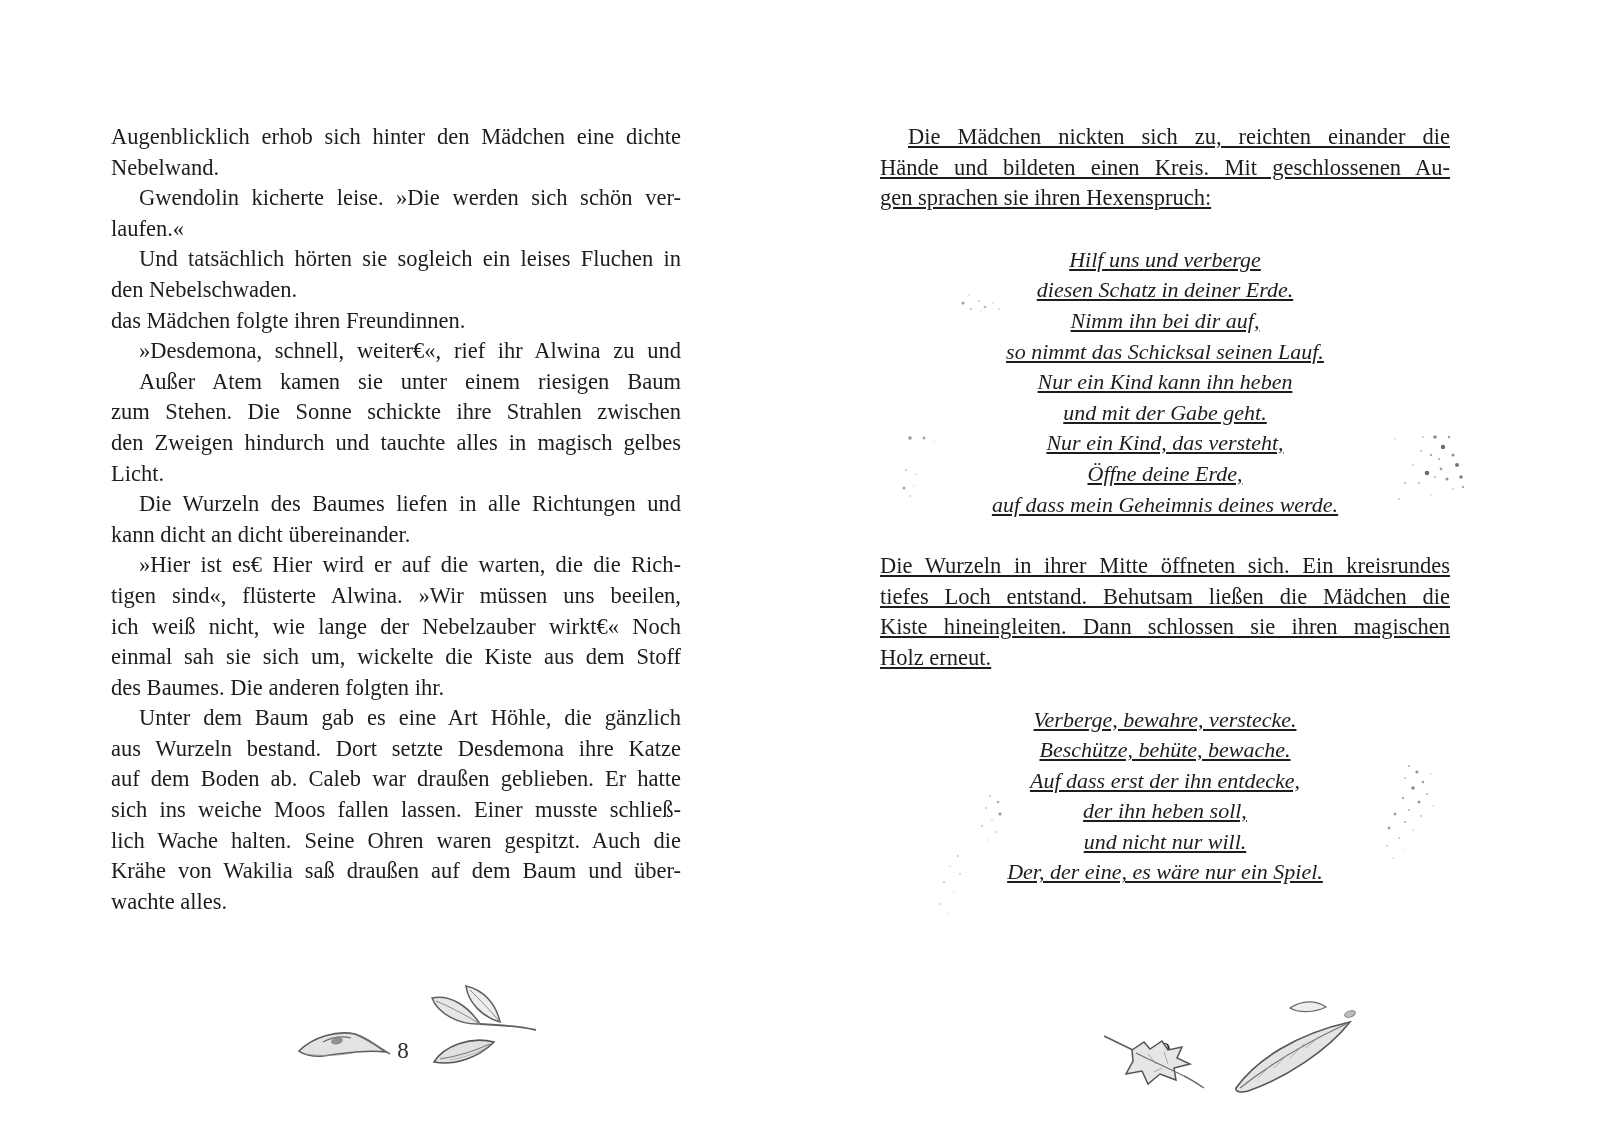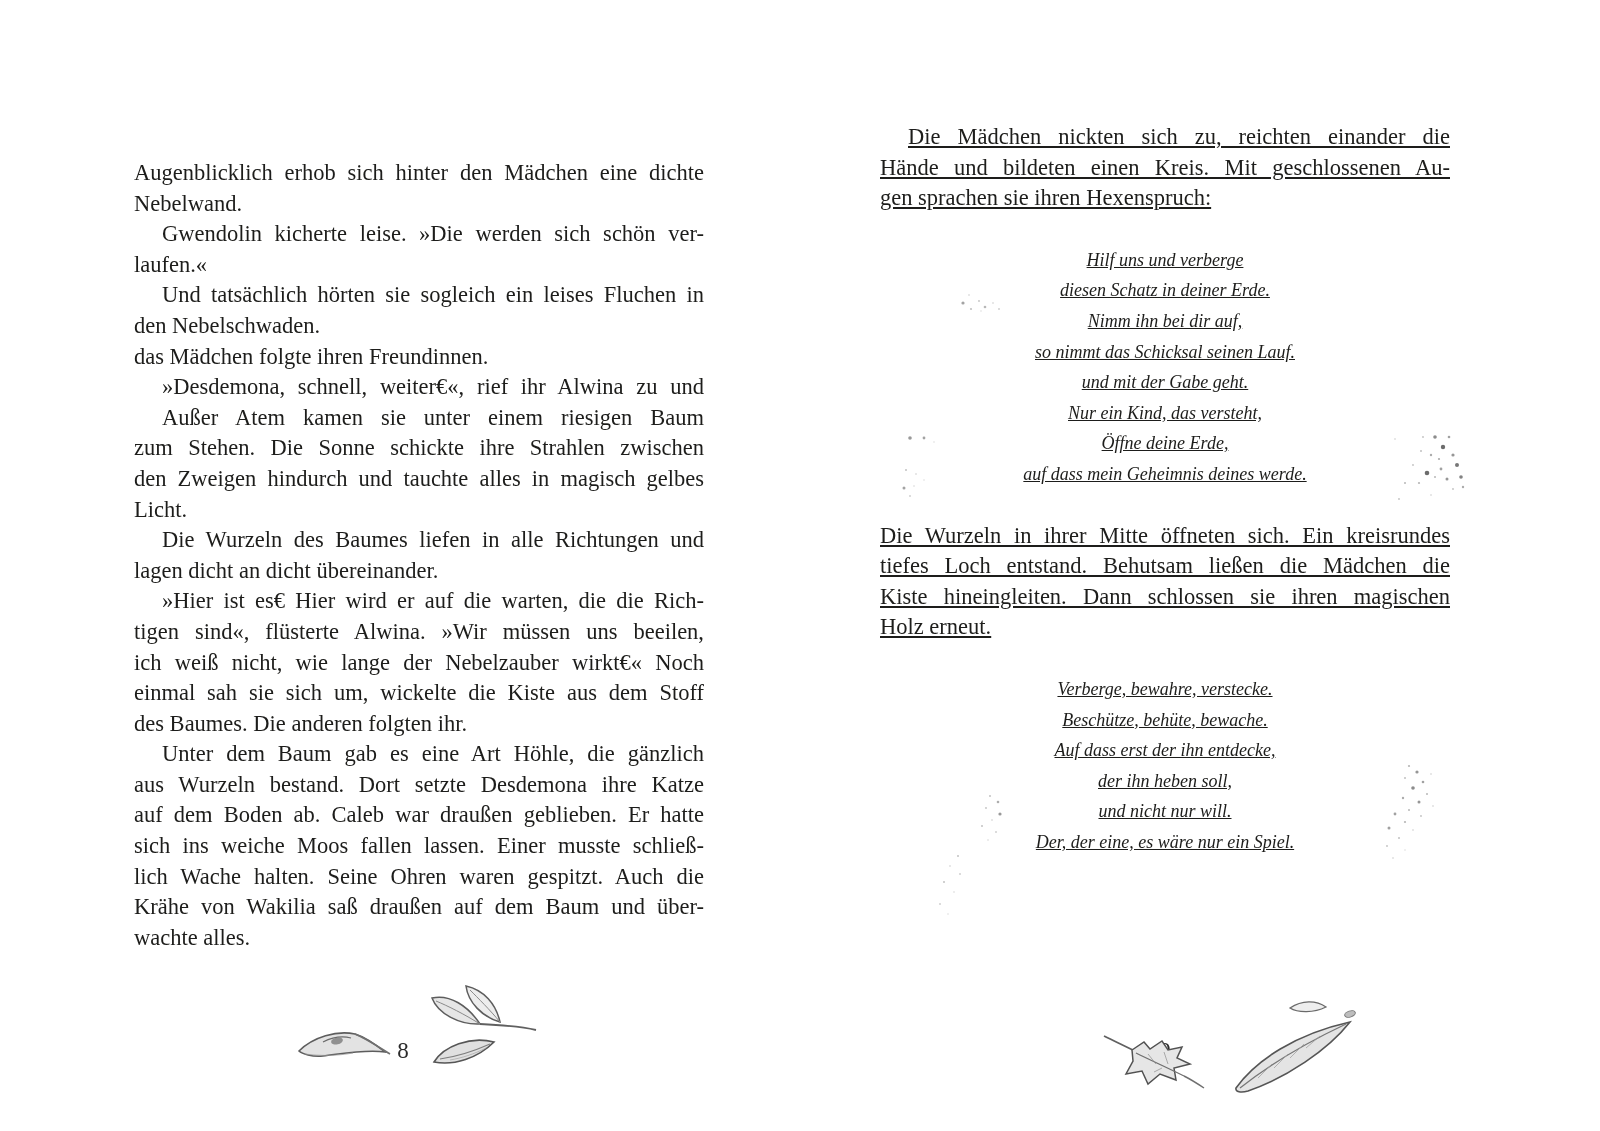--- a/index.html
+++ b/index.html
@@ -12,34 +12,34 @@
     font-family: "Liberation Serif", serif;
     color: #1d1d1b;
   }
   .page-text {
     position: absolute;
     top: 122px;
     width: 570px;
     font-size: 22.5px;
     line-height: 30.6px;
   }
-  .page-text.left  { left: 134px; margin-top: 36px; }
+  .page-text.left  { left: 111px; }
   .page-text.right { left: 880px; text-decoration: underline; }
 
   .block.paragraph .line { text-align: justify; }
   .line { white-space: normal; }
   .line-just { text-align: justify; text-align-last: justify; text-justify: inter-word; }
   .line-last { text-align: left;  text-align-last: left; }
   .line-indent { padding-left: 28px; }
 
   .block.poem { margin: 31px 0; }
   .block.poem .line {
     text-align: center;
     font-style: italic;
-    font-size: 18px;
+    font-size: 22px;
   }
 
   .footer {
     position: absolute;
     top: 1036px;
     width: 570px;
     text-align: center;
     font-size: 23px;
     line-height: 30px;
     color: #2a2a2a;
@@ -72,21 +72,21 @@
         <div class="line line-just line-indent">»Desdemona, schnell, weiter€«, rief ihr Alwina zu und</div>
       </div>
       <div class="block paragraph">
         <div class="line line-just line-indent">Außer Atem kamen sie unter einem riesigen Baum</div>
         <div class="line line-just">zum Stehen. Die Sonne schickte ihre Strahlen zwischen</div>
         <div class="line line-just">den Zweigen hindurch und tauchte alles in magisch gelbes</div>
         <div class="line line-last">Licht.</div>
       </div>
       <div class="block paragraph">
         <div class="line line-just line-indent">Die Wurzeln des Baumes liefen in alle Richtungen und</div>
-        <div class="line line-last">lagen dicht an dicht übereinander.</div>
+        <div class="line line-last">kann dicht an dicht übereinander.</div>
       </div>
       <div class="block paragraph">
         <div class="line line-just line-indent">»Hier ist es€ Hier wird er auf die warten, die die Rich-</div>
         <div class="line line-just">tigen sind«, flüsterte Alwina. »Wir müssen uns beeilen,</div>
         <div class="line line-just">ich weiß nicht, wie lange der Nebelzauber wirkt€« Noch</div>
         <div class="line line-just">einmal sah sie sich um, wickelte die Kiste aus dem Stoff</div>
         <div class="line line-last">des Baumes. Die anderen folgten ihr.</div>
       </div>
       <div class="block paragraph">
         <div class="line line-just line-indent">Unter dem Baum gab es eine Art Höhle, die gänzlich</div>
@@ -102,20 +102,21 @@
       <div class="block paragraph">
         <div class="line line-just line-indent">Die Mädchen nickten sich zu, reichten einander die</div>
         <div class="line line-just">Hände und bildeten einen Kreis. Mit geschlossenen Au-</div>
         <div class="line line-last">gen sprachen sie ihren Hexenspruch:</div>
       </div>
       <div class="block poem">
         <div class="line">Hilf uns und verberge</div>
         <div class="line">diesen Schatz in deiner Erde.</div>
         <div class="line">Nimm ihn bei dir auf,</div>
         <div class="line">so nimmt das Schicksal seinen Lauf.</div>
+        <div class="line">Nur ein Kind kann ihn heben</div>
         <div class="line">und mit der Gabe geht.</div>
         <div class="line">Nur ein Kind, das versteht,</div>
         <div class="line">Öffne deine Erde,</div>
         <div class="line">auf dass mein Geheimnis deines werde.</div>
       </div>
       <div class="block paragraph">
         <div class="line line-just">Die Wurzeln in ihrer Mitte öffneten sich. Ein kreisrundes</div>
         <div class="line line-just">tiefes Loch entstand. Behutsam ließen die Mädchen die</div>
         <div class="line line-just">Kiste hineingleiten. Dann schlossen sie ihren magischen</div>
         <div class="line line-last">Holz erneut.</div>

